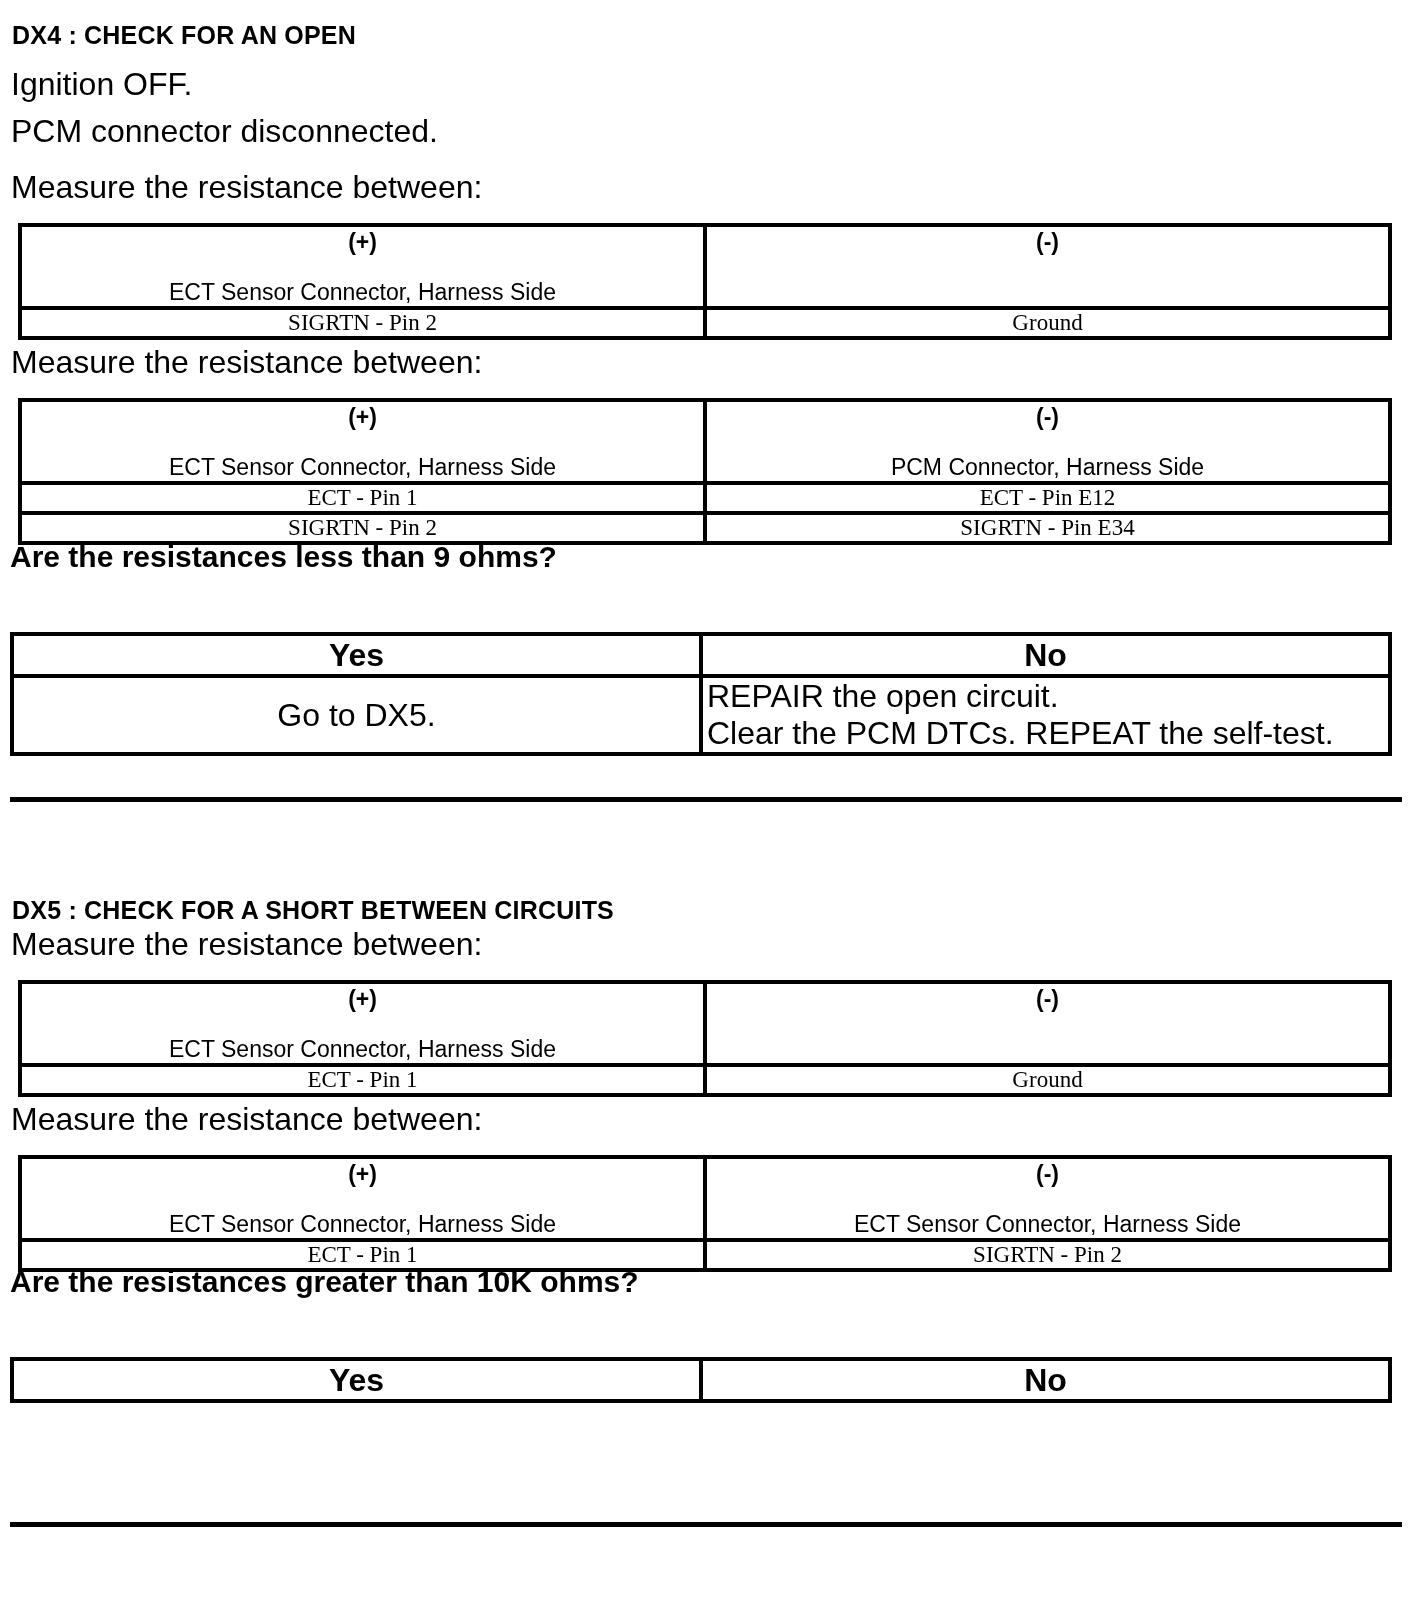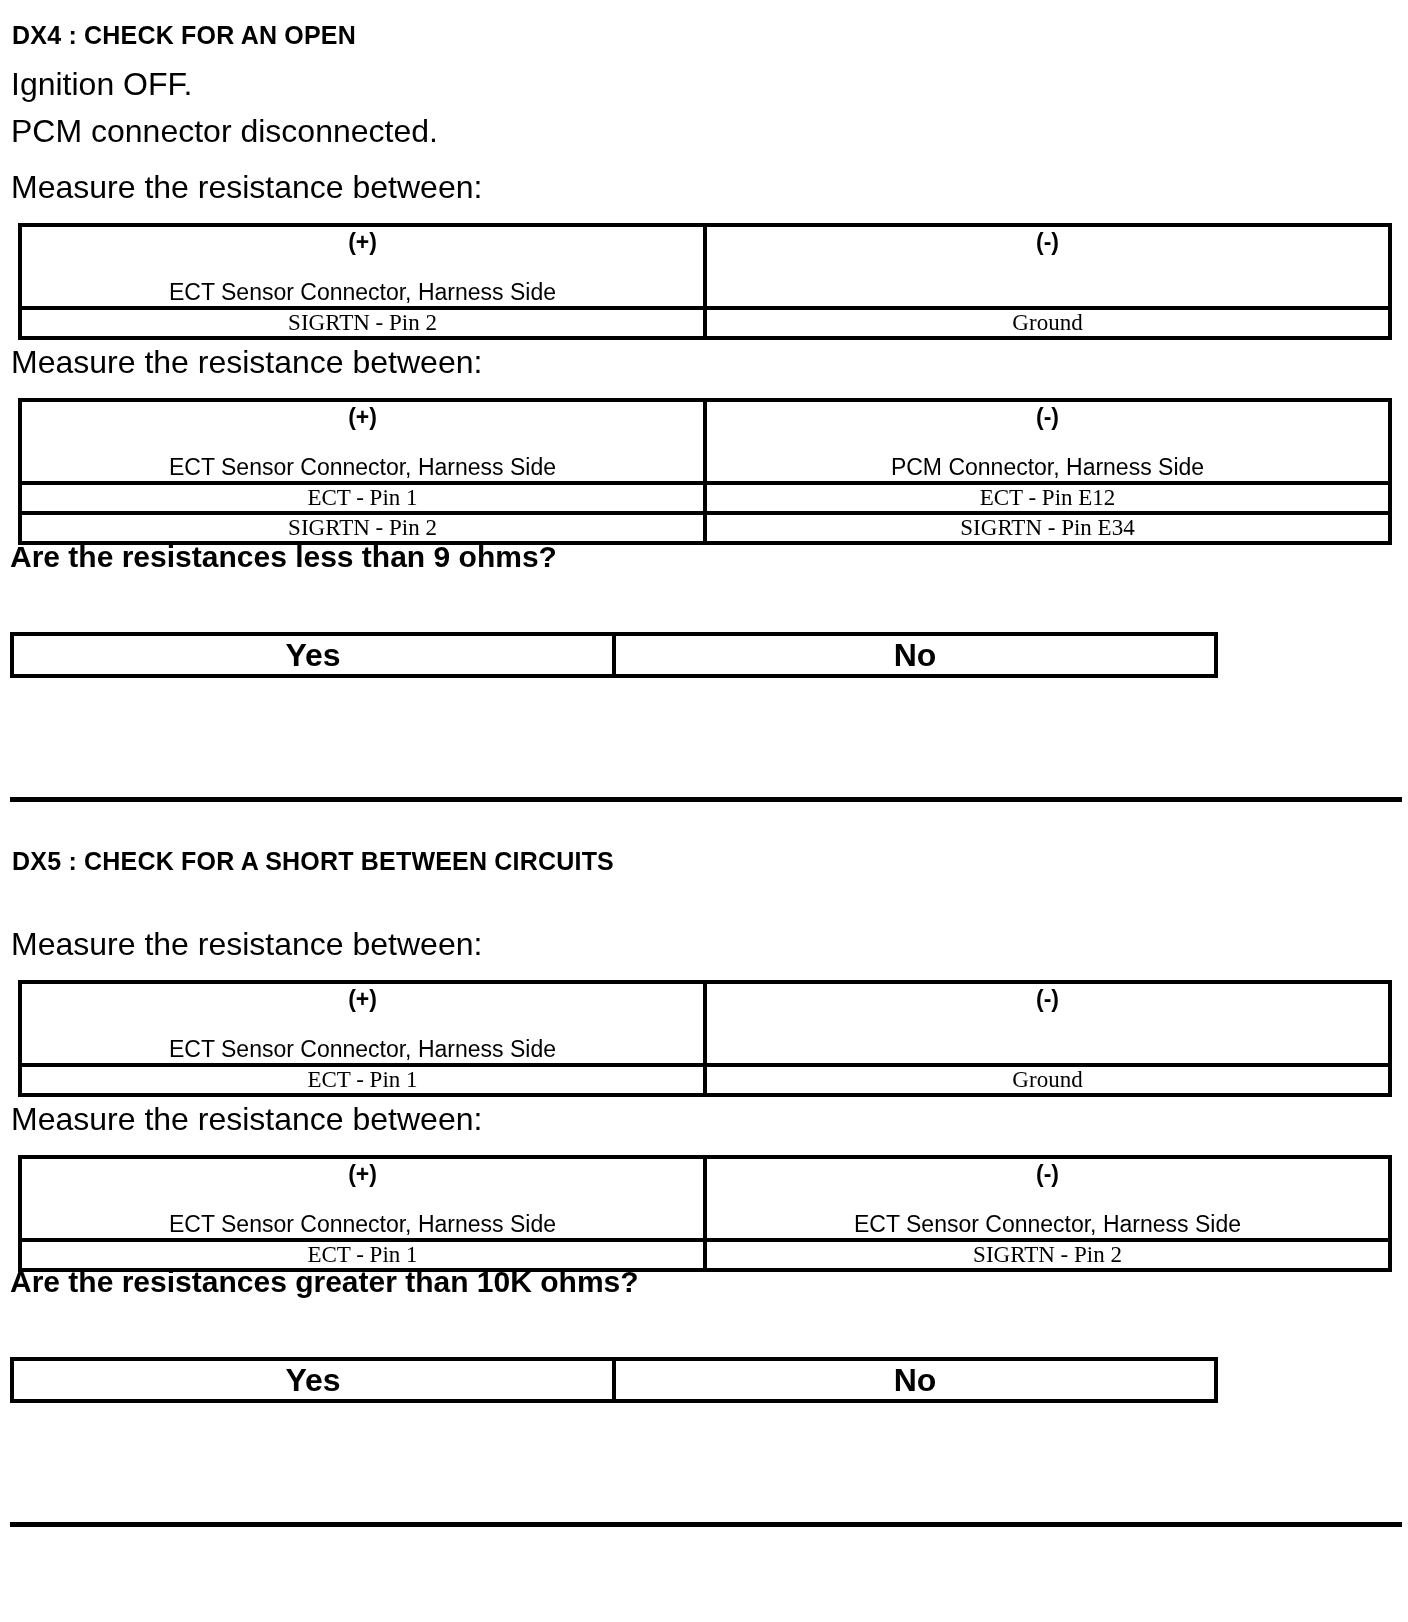--- a/index.html
+++ b/index.html
@@ -12,21 +12,21 @@
 
   table.meas { position: absolute; left: 18px; width: 1374px; border-collapse: collapse;
                table-layout: fixed; font-size: 23px; }
   table.meas td { border: 4px solid #000; text-align: center; padding: 0; line-height: 27px;
                   vertical-align: top; }
   table.meas td.hdr { height: 52px; padding-top: 2px; }
   table.meas td.val { height: 26px; line-height: 26px; font-family: Liberation Serif, serif; }
   table.meas .sign { font-weight: bold; display: block; }
   table.meas .sub { display: block; margin-top: 23px; }
 
-  table.yn { position: absolute; left: 10px; width: 1208px; border-collapse: collapse;
+  table.yn { position: absolute; left: 10px; width: 1382px; border-collapse: collapse;
              table-layout: fixed; font-size: 32px; }
   table.yn td { border: 4px solid #000; padding: 0; }
   table.yn td.h { height: 38px; font-weight: bold; text-align: center; line-height: 38px; }
   table.yn td.yes { height: 74px; text-align: center; vertical-align: middle; }
   table.yn td.no { height: 74px; text-align: left; vertical-align: middle; padding-left: 4px;
                    line-height: 37px; white-space: nowrap; }
   table.yn td.no span { display: block; }
 
   .rule { position: absolute; left: 10px; width: 1392px; height: 5px; background: #000; }
 </style>
@@ -83,26 +83,33 @@
   </table>
 
 <div class="abs question" style="top:540px;">Are the resistances less than 9 ohms?</div>
 
 <table class="yn" style="top:632px;">
   <tbody>
       <tr>
     <td class="h">Yes</td>
     <td class="h">No</td>
   </tr>
+  <tr>
+    <td class="yes">Go to DX5.</td>
+    <td class="no">
+      <span>REPAIR the open circuit.</span>
+      <span>Clear the PCM DTCs. REPEAT the self-test.</span>
+    </td>
+  </tr>
 </tbody>
   </table>
 
 <div class="rule" style="top:797px;"></div>
 
-<div class="abs heading" style="top:847px;">DX5 : CHECK FOR A SHORT BETWEEN CIRCUITS</div>
+<div class="abs heading" style="top:896px;">DX5 : CHECK FOR A SHORT BETWEEN CIRCUITS</div>
 <div class="abs line" style="top:926px;">Measure the resistance between:</div>
 
 <table class="meas" style="top:980px;">
   <tbody>
       <tr>
     <td class="hdr">
       <span class="sign">(+)</span>
       <span class="sub">ECT Sensor Connector, Harness Side</span>
     </td>
     <td class="hdr">

